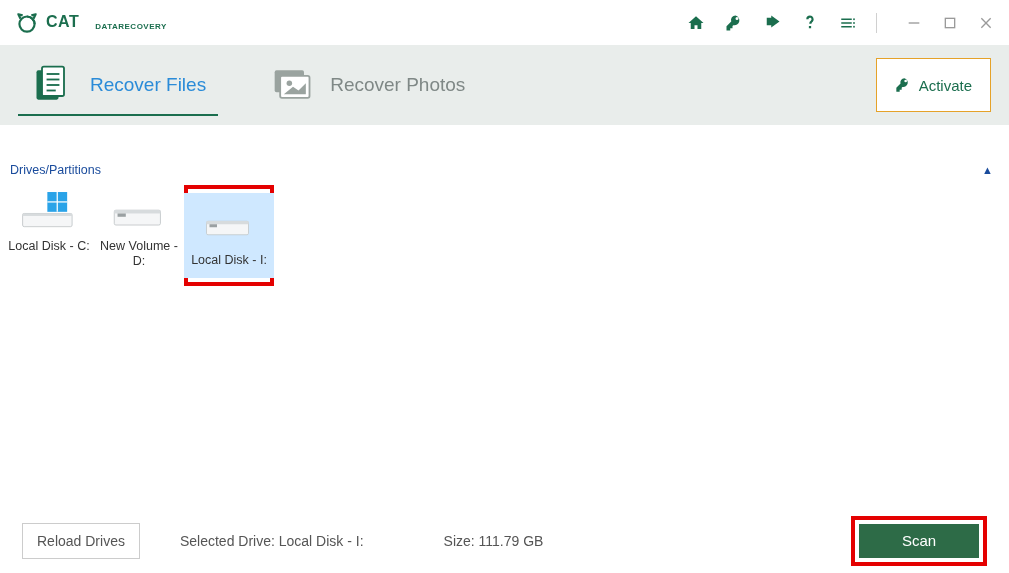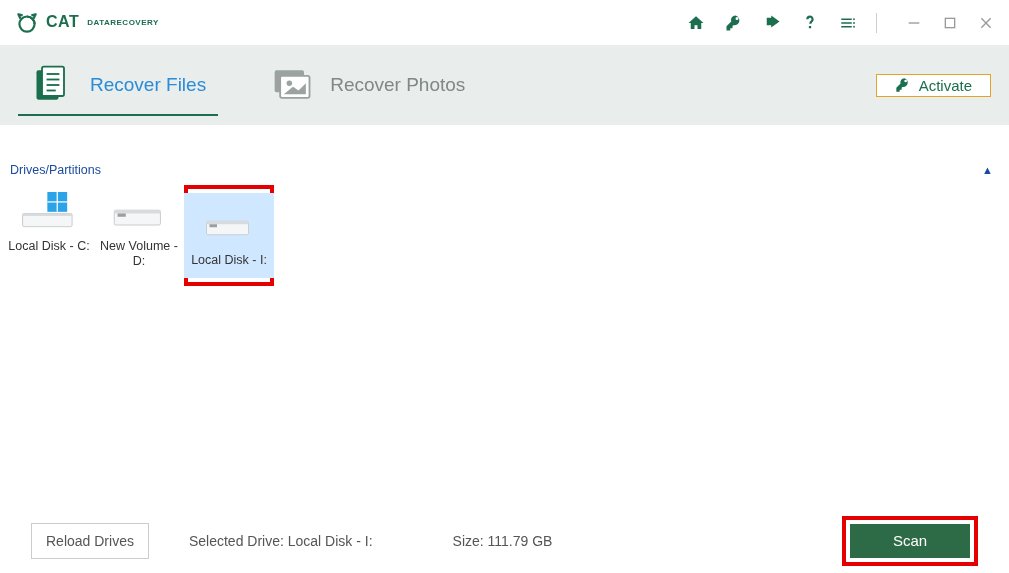--- a/index.html
+++ b/index.html
@@ -24,57 +24,57 @@
 
   
   .toolbar { background: #e9edeb; height: 80px; display: flex; align-items: center; padding: 0 18px; gap: 40px; }
   .tab { display: flex; align-items: center; gap: 14px; padding: 8px 12px; cursor: pointer; }
   .tab .ticon { width: 46px; height: 46px; display:flex; align-items:center; justify-content:center; }
   .tab .tlabel { font-size: 19px; color: #7f8886; }
   .tab.active { border-bottom: 2px solid #1b6e4e; padding-bottom: 6px; }
   .tab.active .tlabel { color: #2a8bd8; }
 
   .activate-wrap { margin-left: auto; }
-  .activate-btn { border: 1px solid #e5a229; color: #1b6e4e; background: #ffffff; height: 23px; padding: 0 18px; font-size: 15px; display:flex; align-items:center; gap:8px; cursor:pointer;}
+  .activate-btn { border: 1px solid #e5a229; color: #1b6e4e; background: #ffffff; height: 54px; padding: 0 18px; font-size: 15px; display:flex; align-items:center; gap:8px; cursor:pointer;}
 
   
   .section-header { display:flex; align-items:center; justify-content:space-between; padding: 10px 10px 4px 10px; margin-top: 28px; }
   .section-header .label { color: #194b9c; font-size: 12.5px; }
   .section-header .chev { color: #194b9c; font-size: 11px; padding-right: 6px; cursor:pointer; }
 
   .drives { display: flex; gap: 0px; padding: 4px 4px; }
   .drive { width: 90px; display:flex; flex-direction:column; align-items:center; text-align:center; font-size: 12.5px; color:#333; cursor:pointer; padding: 4px 0; }
   .drive .dimg { width: 72px; height: 44px; position: relative; }
   .drive .dlabel { margin-top: 6px; line-height: 1.2; }
   .drive.selected { border: 4px solid #e40000; padding: 4px 6px; }
   .drive.selected .dimg { background: #cfe8ff; width: 90px; height: 58px; display:flex; align-items:center; justify-content:center; }
   .drive.selected .dlabel-wrap { background: #cfe8ff; width: 90px; padding: 2px 4px 10px 4px; }
 
   
-  .footer { position: absolute; bottom: 0; left: 0; right: 0; height: 65px; display:flex; align-items:center; padding: 0 31px; gap: 40px; }
+  .footer { position: absolute; bottom: 0; left: 0; right: 0; height: 65px; display:flex; align-items:center; padding: 0 22px; gap: 40px; }
   .reload-btn { border: 1px solid #cccccc; background: #fff; color: #555; padding: 9px 14px; font-size: 14px; cursor:pointer; }
   .footer .info { font-size: 14px; color: #555; }
   .footer .info2 { font-size: 14px; color: #555; margin-left: 40px; }
   .scan-wrap { margin-left: auto; border: 4px solid #e40000; padding: 4px; }
   .scan-btn { background: #2d6b47; color: #ffffff; border: 1px solid #2d6b47; width: 120px; height: 34px; font-size: 15px; cursor:pointer; }
 
 </style>
 </head>
 <body>
 
 <div class="titlebar">
   <div class="brand">
     <svg width="26" height="26" viewBox="0 0 24 24">
       <circle cx="12" cy="13" r="7" fill="none" stroke="#1b6e4e" stroke-width="2"></circle>
       <path d="M6 8 L4 4 L8 5" fill="none" stroke="#1b6e4e" stroke-width="2" stroke-linejoin="round"></path>
       <path d="M18 8 L20 4 L16 5" fill="none" stroke="#1b6e4e" stroke-width="2" stroke-linejoin="round"></path>
       <path d="M12 6 A7 7 0 0 1 19 13" fill="none" stroke="#1b6e4e" stroke-width="2"></path>
     </svg>
     <div class="brand-text">
-      <div style="display:flex; align-items:center; gap:8px;">
+      <div style="display:flex; align-items:flex-end; gap:16px;">
         <span class="cat">CAT</span>
         <span class="sub">
           <span>DATA</span>
           <span>RECOVERY</span>
         </span>
       </div>
     </div>
   </div>
 
   <div class="title-right">

